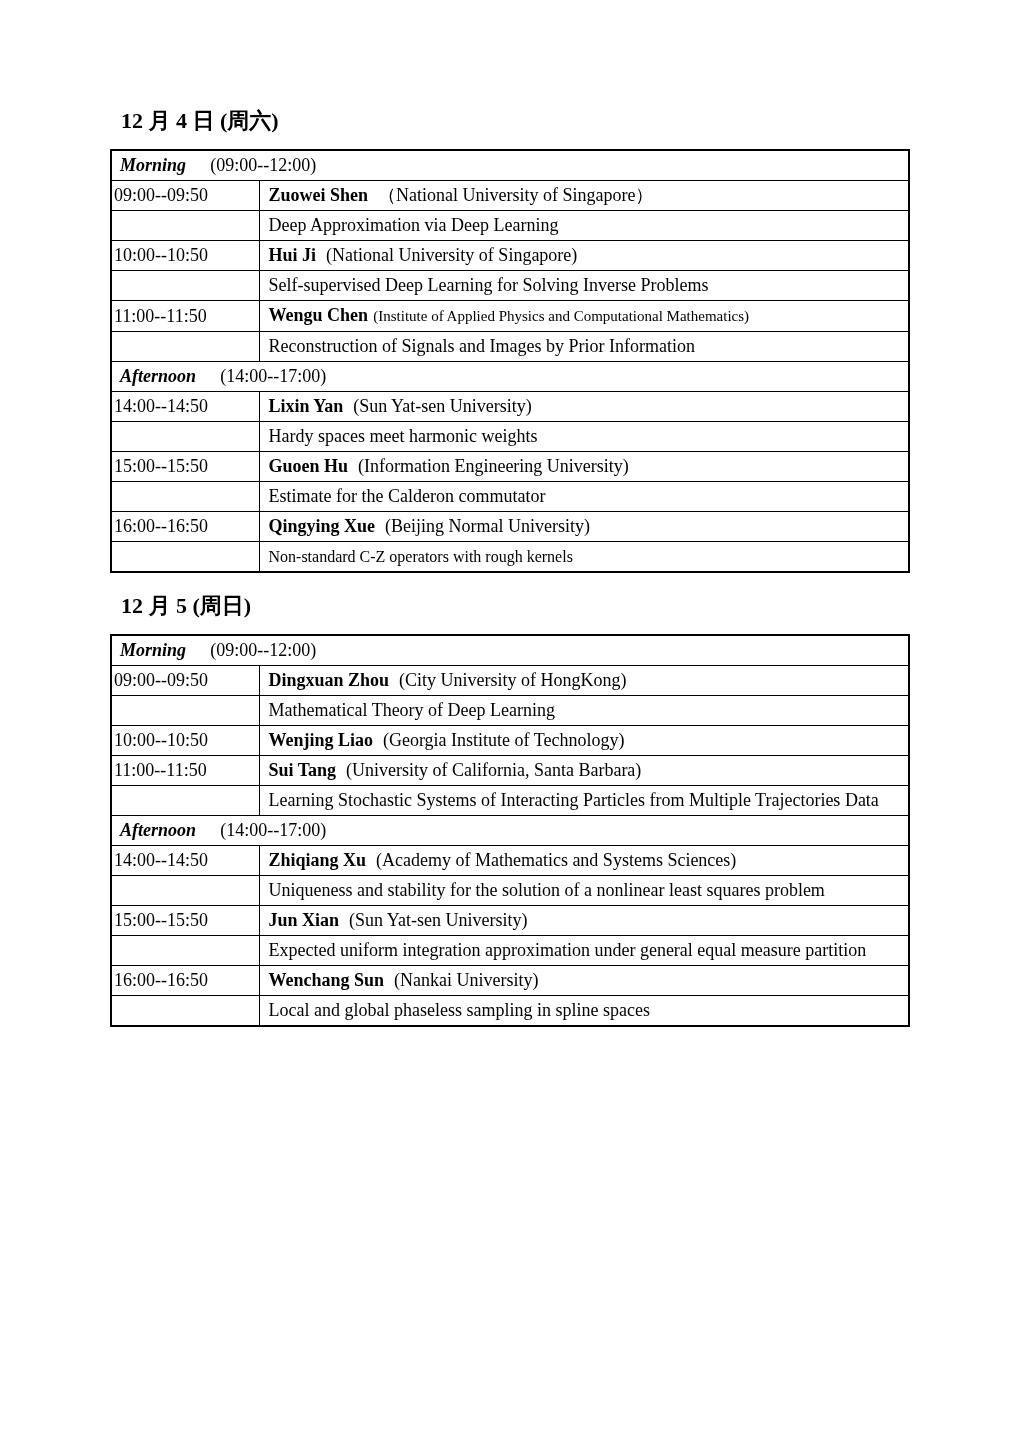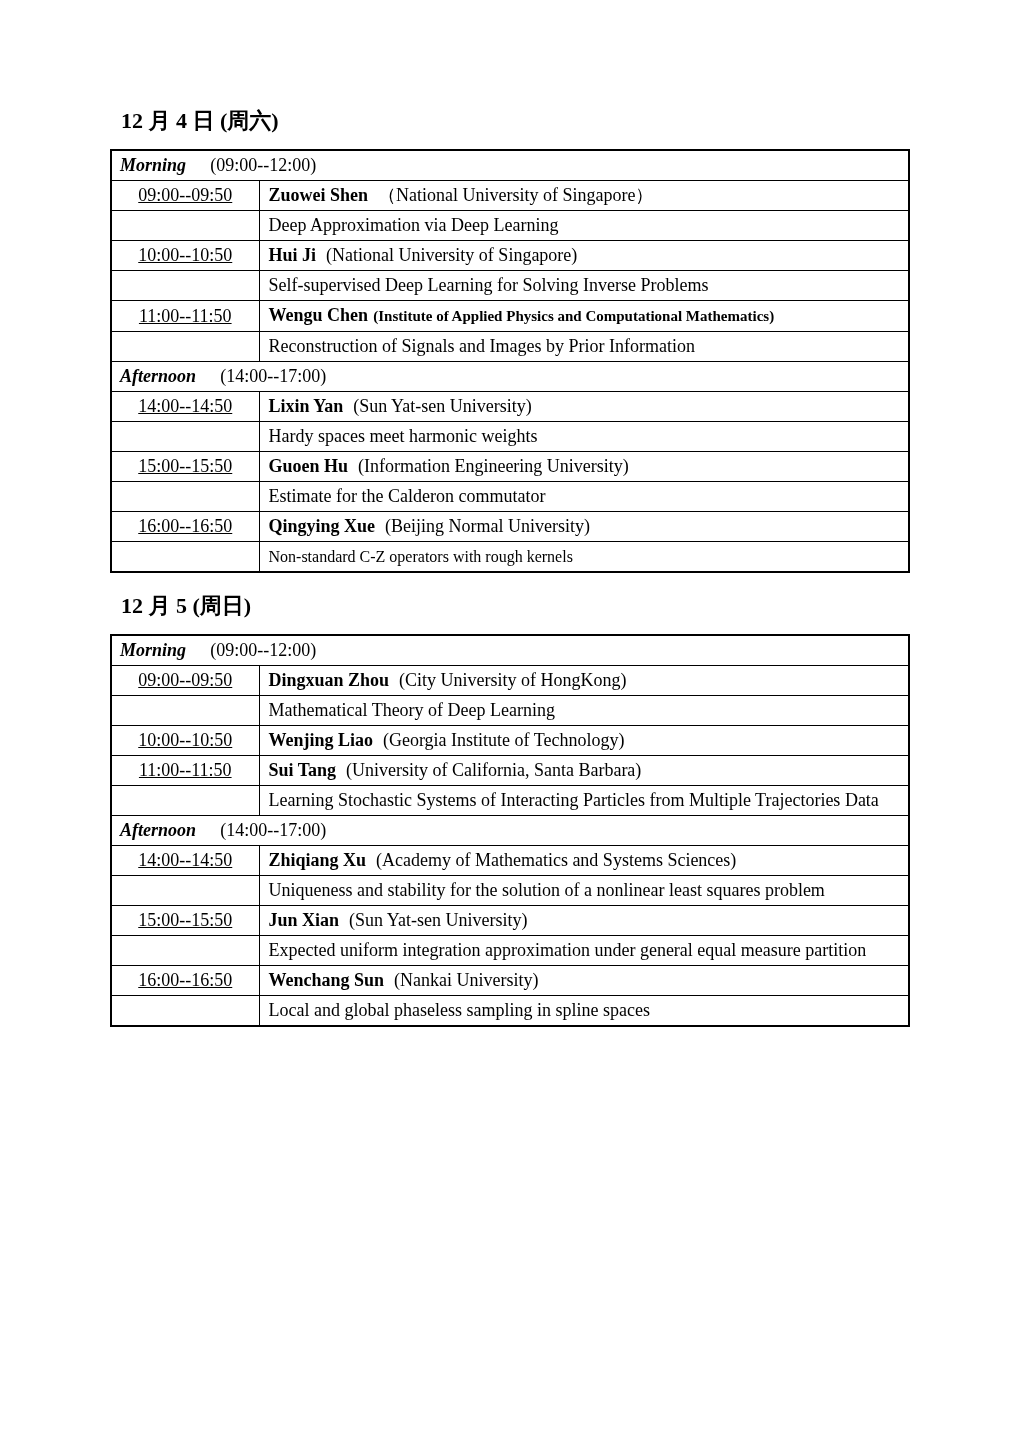--- a/index.html
+++ b/index.html
@@ -31,24 +31,24 @@
     border: 1px solid #000;
     padding: 3px 9px;
     font-size: 18px;
     line-height: 23px;
     vertical-align: middle;
     overflow: hidden;
   }
   td.session { padding-left: 8px; }
   .slabel { font-weight: bold; font-style: italic; }
   .stime { margin-left: 1.35em; text-align: right; }
-  td.time { text-align: center; padding: 3px 2px; text-decoration: underline; }
+  td.time { padding: 3px 2px; }
   .name { font-weight: bold; }
   .aff { margin-left: 0.55em; }
-  .aff.affsm { font-size: 15px; margin-left: 0.35em; font-weight: bold; }
+  .aff.affsm { font-size: 15px; margin-left: 0.35em; }
   td.title { text-align: justify; }
   td.title.sm { font-size: 16px; }
 </style>
 </head>
 <body>
 
 <div class="page">
 
   <section class="day">
     <h1>12 月 4 日 (周六)</h1>

